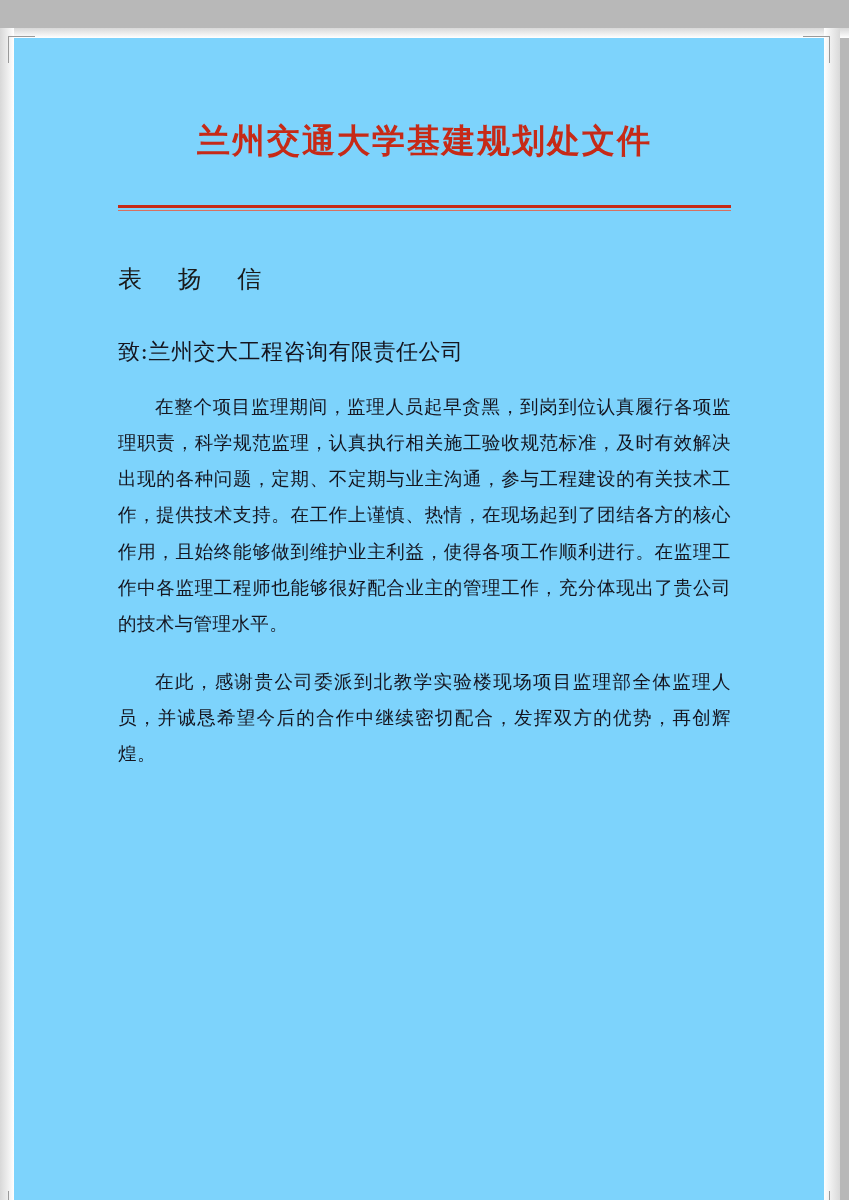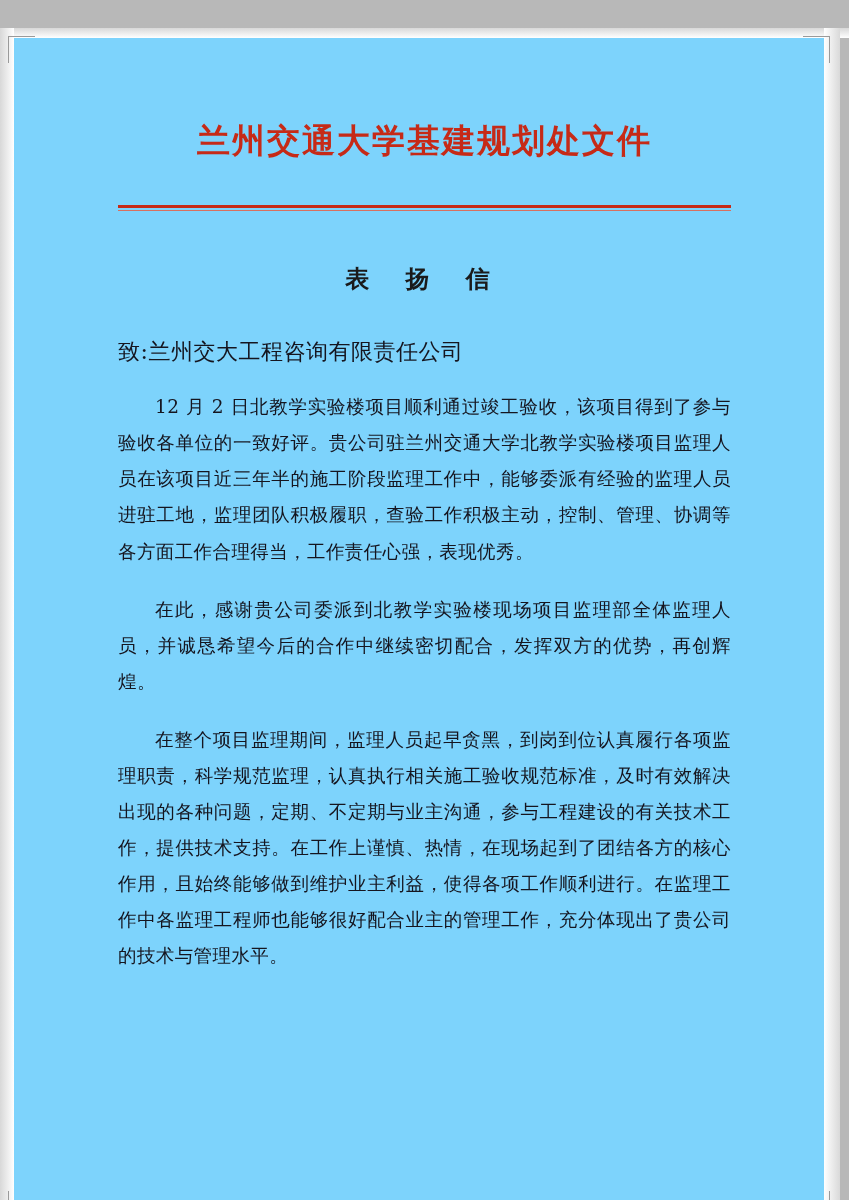--- a/index.html
+++ b/index.html
@@ -95,23 +95,23 @@
   }
   .rule-thin {
     position: absolute;
     left: 0; right: 0; top: 5px;
     height: 1px;
     background: #d8705f;
   }
 
   .doc-title {
     margin-top: 52px;
-    text-align: center;
+    text-align: left;
     font-size: 24px;
-    font-weight: bold;
+    font-weight: normal;
     letter-spacing: 14px;
     color: #1a1a1a;
     font-family: "DejaVu Serif", "Liberation Serif", serif;
   }
 
   .addressee {
     margin-top: 42px;
     font-size: 22px;
     color: #15151f;
     letter-spacing: 0.5px;
@@ -149,20 +149,19 @@
 
     <div class="rule-wrap">
       <div class="rule-main"></div>
       <div class="rule-thin"></div>
     </div>
 
     <div class="doc-title">表 扬 信</div>
 
     <div class="addressee">致:兰州交大工程咨询有限责任公司</div>
 
-    <p class="para">12 月 2 日北教学实验楼项目顺利通过竣工验收，该项目得到了参与验收各单位的一致好评。贵公司驻兰州交通大学北教学实验楼项目监理人员在该项目近三年半的施工阶段监理工作中，能够委派有经验的监理人员进驻工地，监理团队积极履职，查验工作积极主动，控制、管理、协调等各方面工作合理得当，工作责任心强，表现优秀。</p>
+
+    <p class="para">在整个项目监理期间，监理人员起早贪黑，到岗到位认真履行各项监理职责，科学规范监理，认真执行相关施工验收规范标准，及时有效解决出现的各种问题，定期、不定期与业主沟通，参与工程建设的有关技术工作，提供技术支持。在工作上谨慎、热情，在现场起到了团结各方的核心作用，且始终能够做到维护业主利益，使得各项工作顺利进行。在监理工作中各监理工程师也能够很好配合业主的管理工作，充分体现出了贵公司的技术与管理水平。</p>
 
     <p class="para">在此，感谢贵公司委派到北教学实验楼现场项目监理部全体监理人员，并诚恳希望今后的合作中继续密切配合，发挥双方的优势，再创辉煌。</p>
-
-    <p class="para">在整个项目监理期间，监理人员起早贪黑，到岗到位认真履行各项监理职责，科学规范监理，认真执行相关施工验收规范标准，及时有效解决出现的各种问题，定期、不定期与业主沟通，参与工程建设的有关技术工作，提供技术支持。在工作上谨慎、热情，在现场起到了团结各方的核心作用，且始终能够做到维护业主利益，使得各项工作顺利进行。在监理工作中各监理工程师也能够很好配合业主的管理工作，充分体现出了贵公司的技术与管理水平。</p>
 
   </div>
 </div>
 
 </body></html>

